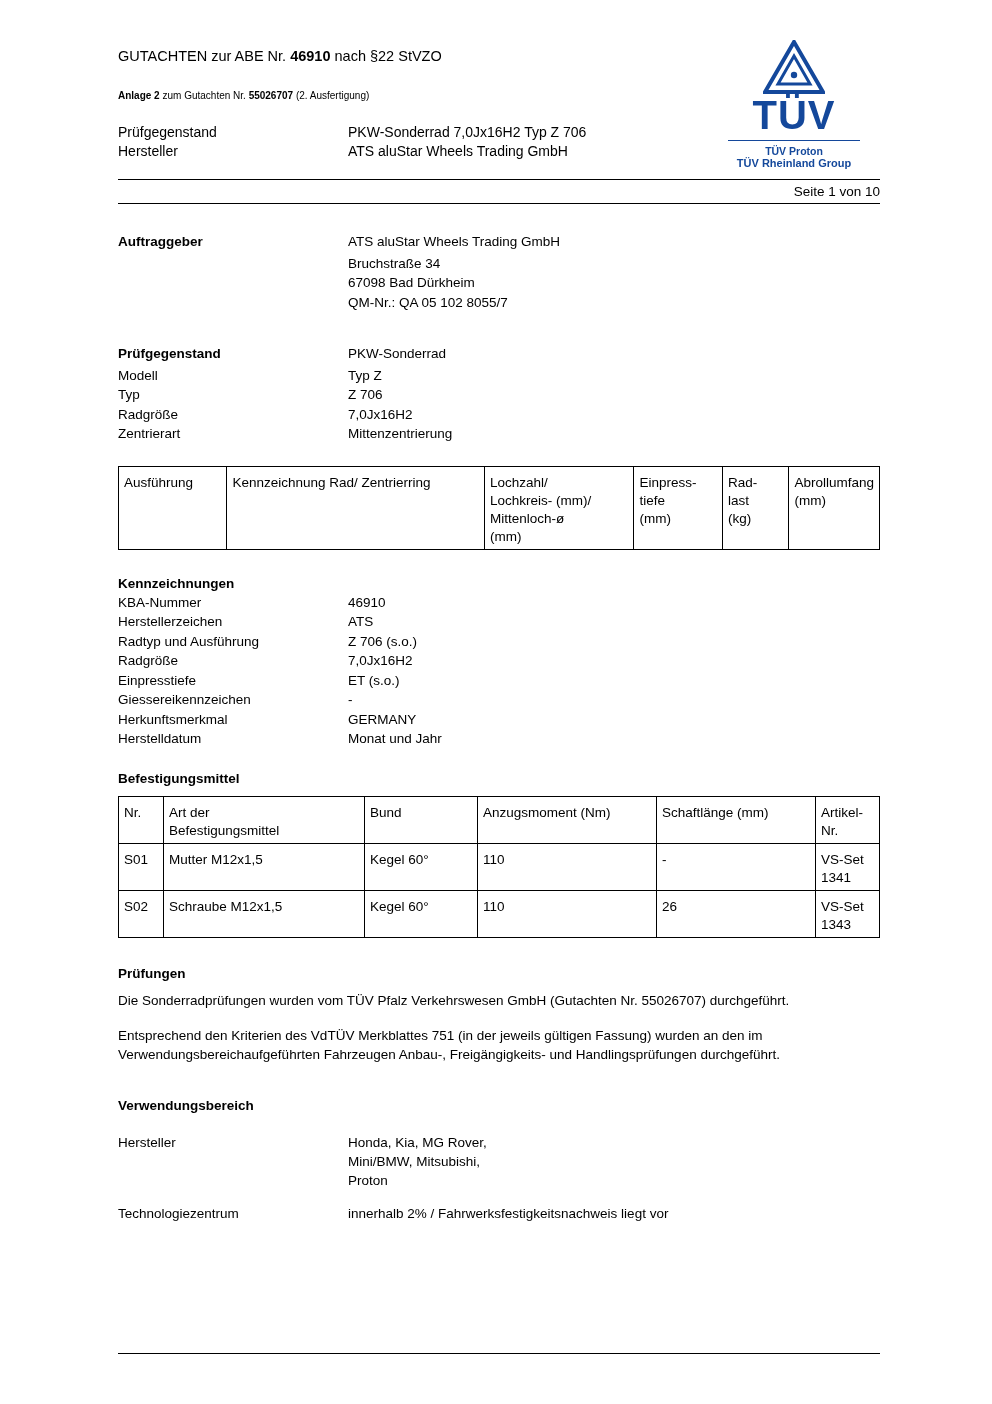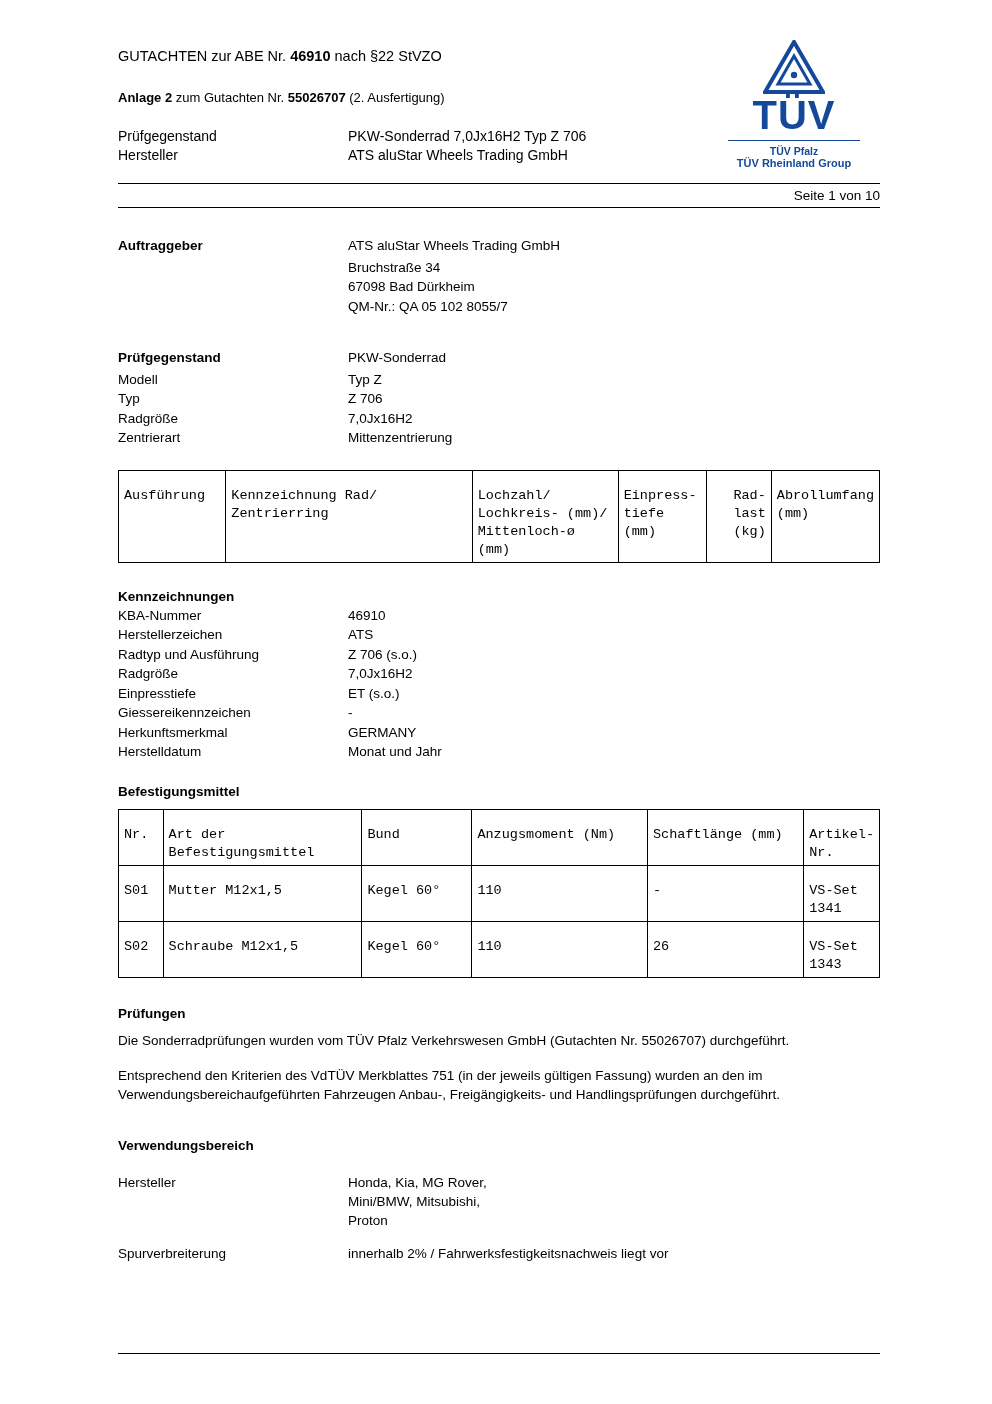--- a/index.html
+++ b/index.html
@@ -24,21 +24,21 @@
     padding: 48px 112px 0 118px;
   }
   .bold { font-weight: bold; }
 
   
   .header-line {
     font-size: 14.5px;
     margin-bottom: 26px;
   }
   .anlage-line {
-    font-size: 13px;
+    font-size: 10px;
     margin-bottom: 22px;
   }
   .pg-block {
     line-height: 19px;
     font-size: 14px;
   }
   .pg-row {
     display: flex;
   }
   .pg-label { width: 230px; flex: 0 0 230px; }
@@ -112,31 +112,30 @@
   }
 
   
   table.grid {
     border-collapse: collapse;
     width: 100%;
     font-size: 13.5px;
   }
   table.grid td {
     border: 1px solid #000;
-    padding: 16px 5px 3px 5px;
+    padding: 7px 5px 3px 5px;
     vertical-align: top;
     line-height: 18px;
-    font-family: Liberation Mono, monospace;
   }
   .t1 { margin-bottom: 26px; }
   .t1 td.c1 { width: 98px; }
   .t1 td.c2 { width: 250px; }
   .t1 td.c3 { width: 140px; }
   .t1 td.c4 { width: 78px; }
-  .t1 td.c5 { width: 56px; text-align: right; }
+  .t1 td.c5 { width: 56px; }
 
   .t2 { margin-bottom: 28px; }
   .t2 td.c1 { width: 34px; }
   .t2 td.c2 { width: 190px; }
   .t2 td.c3 { width: 102px; }
   .t2 td.c4 { width: 168px; }
   .t2 td.c5 { width: 148px; margin-left: 32px; }
 
   .kz-block { margin-left: 0; }
   .kz-row { display: flex; line-height: 19.5px; }
@@ -180,21 +179,21 @@
 <div class="page">
 
   <div class="tuv-logo">
     <svg class="tuv-tri" width="62" height="54" viewBox="0 0 62 54">
       <polygon points="31,2 60,52 2,52" fill="none" stroke="#14489b" stroke-width="4"></polygon>
       <polygon points="31,16 47,44 15,44" fill="none" stroke="#14489b" stroke-width="3"></polygon>
       <circle cx="31" cy="35" r="3.2" fill="#14489b"></circle>
     </svg>
     <div class="tuv-word">TÜV</div>
     <div class="tuv-rule"></div>
-    <div class="tuv-sub1">TÜV Pfalz</div>
+    <div class="tuv-sub1">TÜV Proton</div>
     <div class="tuv-sub2">TÜV Rheinland Group</div>
   </div>
 
   <div class="header-line">
     <span>GUTACHTEN zur ABE Nr. </span><span class="bold">46910</span><span> nach §22 StVZO</span>
   </div>
 
   <div class="anlage-line">
     <span class="bold">Anlage 2</span><span> zum Gutachten Nr. </span><span class="bold">55026707</span><span> (2. Ausfertigung)</span>
   </div>
@@ -356,21 +355,21 @@
 
   <div class="sec-title">Verwendungsbereich</div>
   <div class="spacer-10"></div>
   <div class="vb-row">
     <div class="vb-label">Hersteller</div>
     <div style="white-space:pre-line">Honda, Kia, MG Rover,
 Mini/BMW, Mitsubishi,
 Proton</div>
   </div>
   <div class="vb-row">
-    <div class="vb-label">Spurverbreiterung</div>
+    <div class="vb-label">Technologiezentrum</div>
     <div>innerhalb 2% / Fahrwerksfestigkeitsnachweis liegt vor</div>
   </div>
 
   <div class="footer">
     <hr class="footer-rule">
   </div>
 
 </div>
 
 </body></html>

